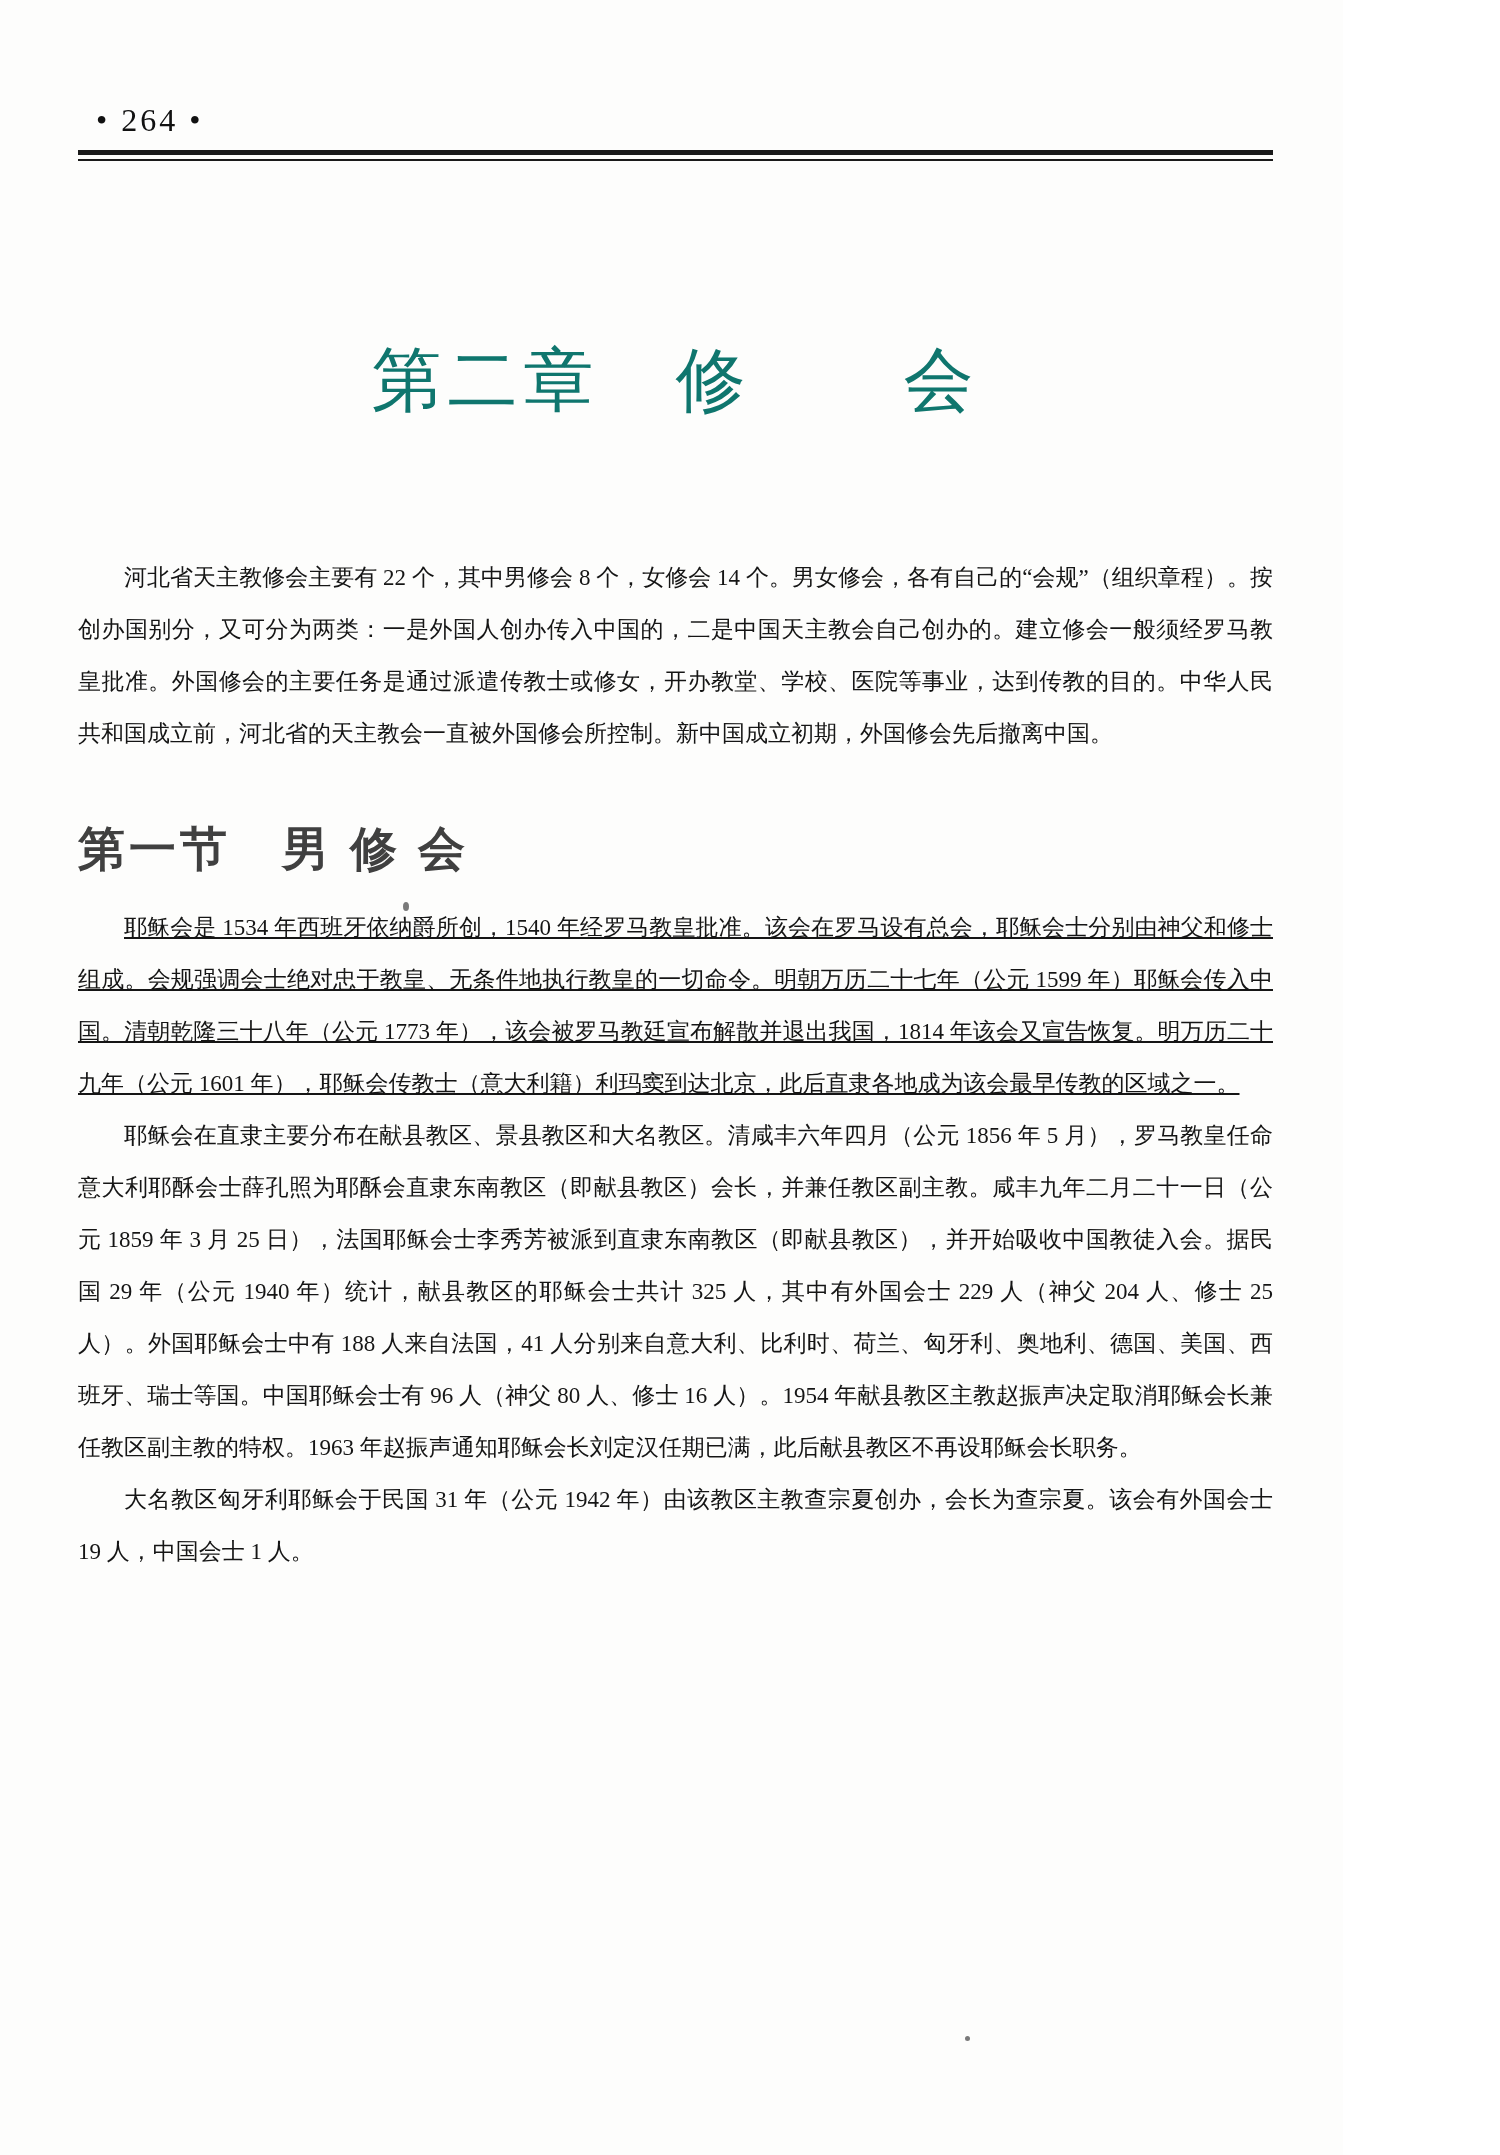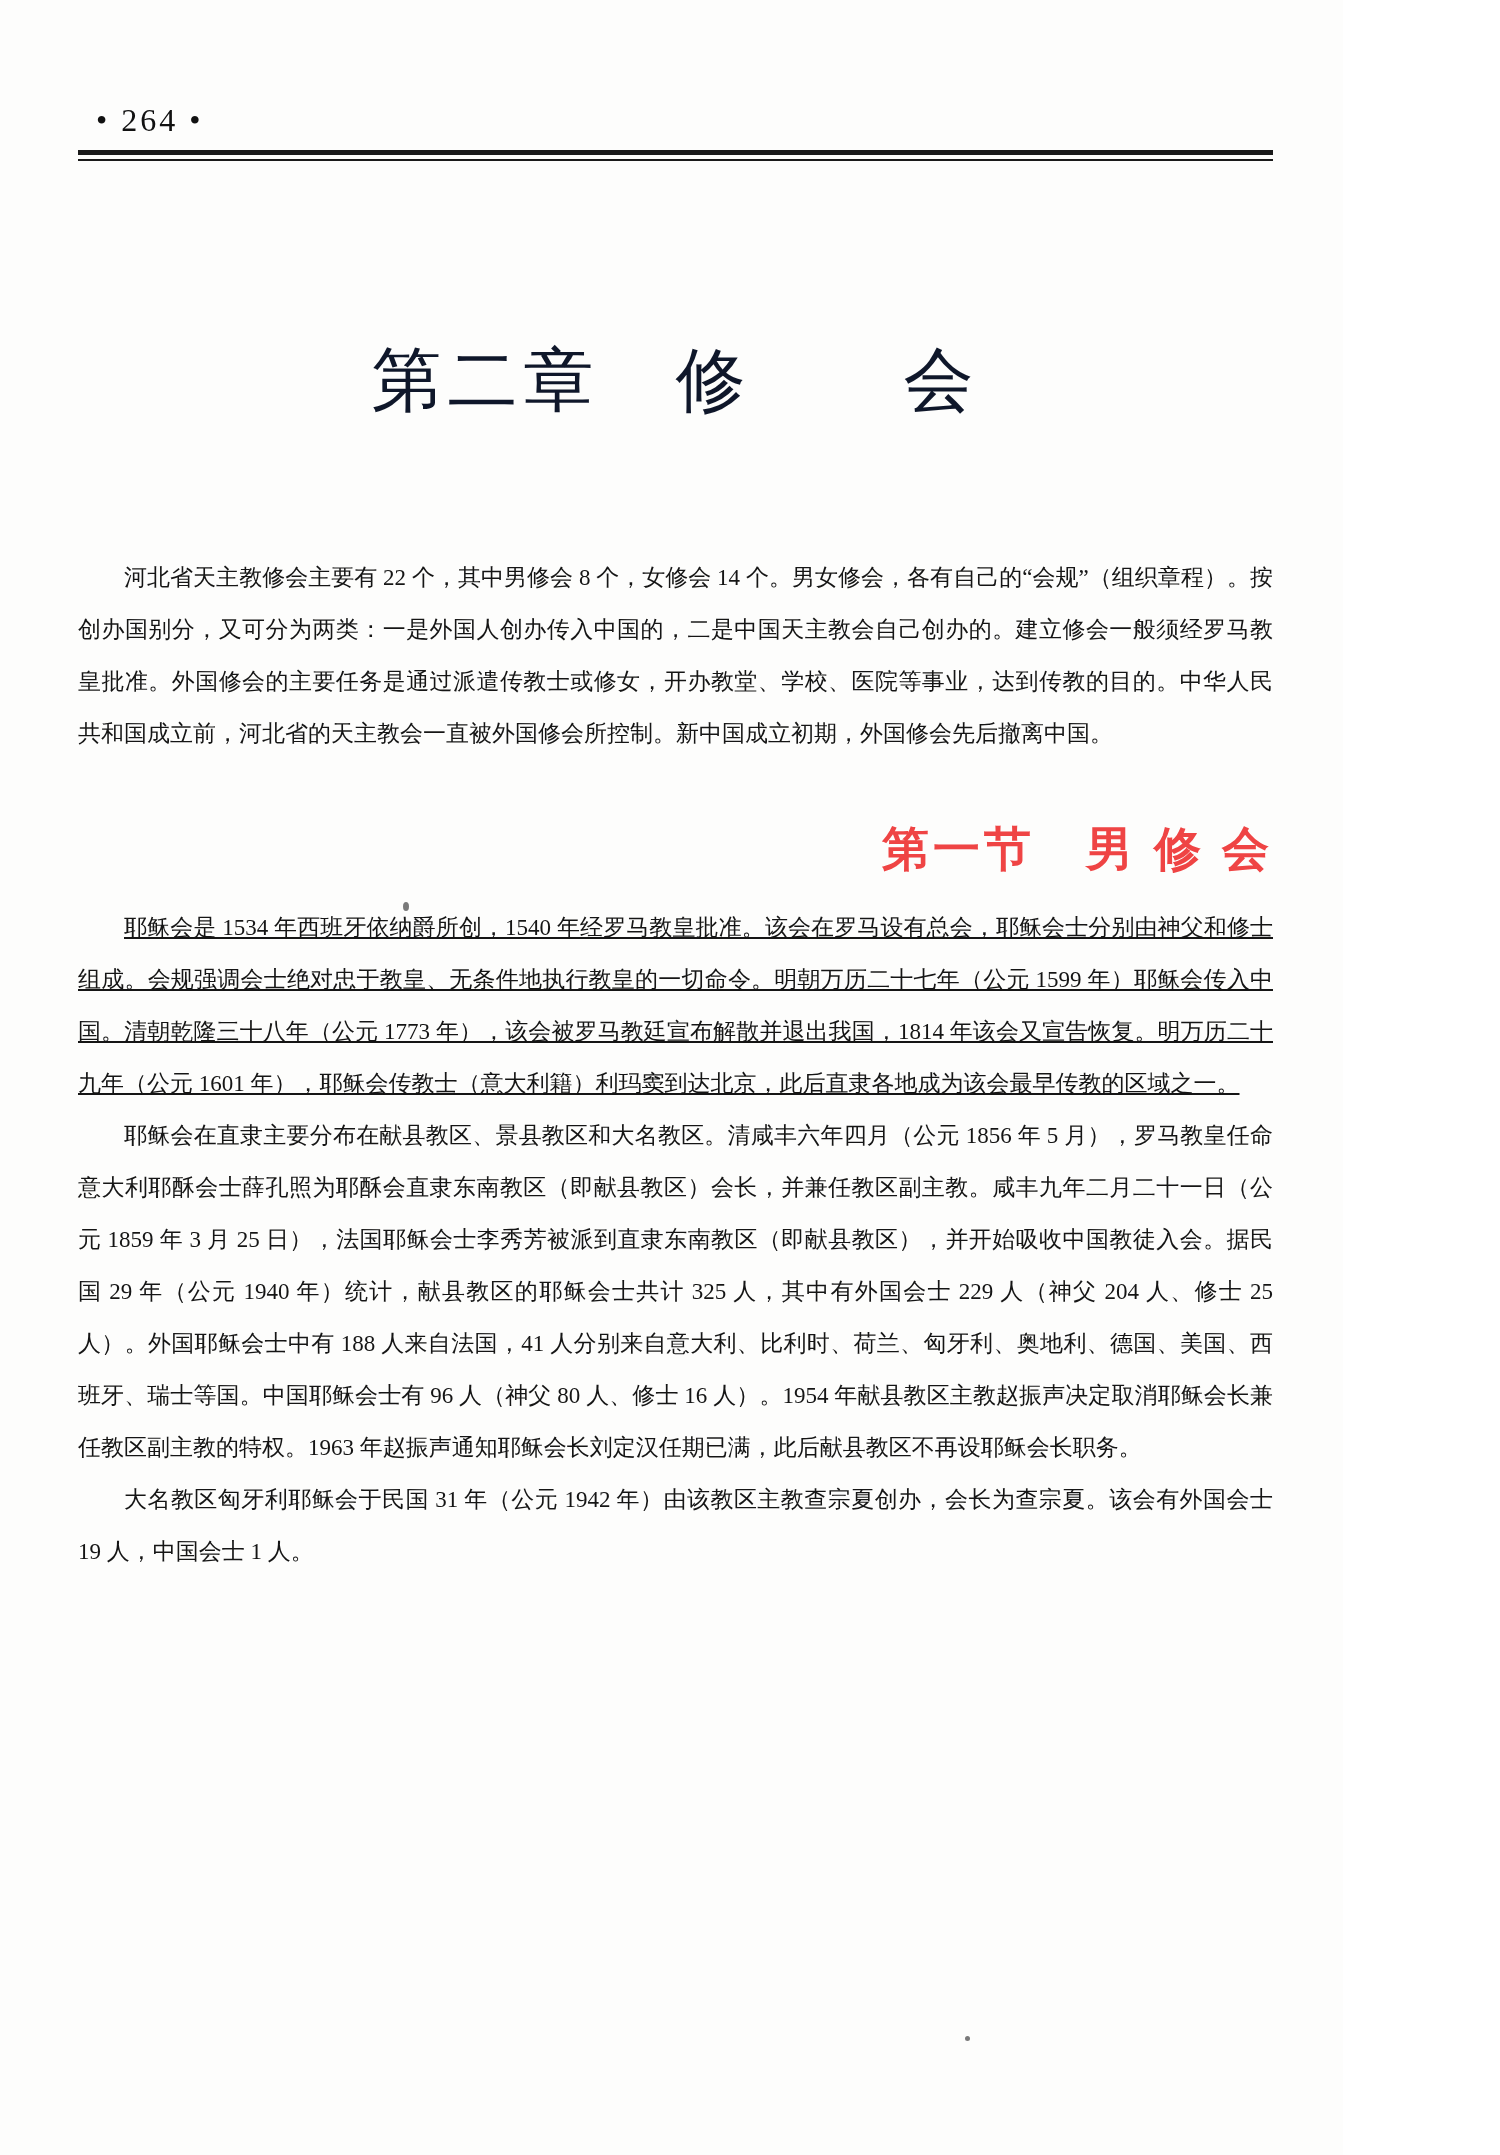--- a/index.html
+++ b/index.html
@@ -31,43 +31,43 @@
     border-top: 5px solid #1a1a1a;
     border-bottom: 2px solid #1a1a1a;
   }
   .chapter-title {
     margin: 175px 0 0 0;
     text-align: center;
     font-size: 70px;
     line-height: 90px;
     font-weight: 500;
     letter-spacing: 6px;
-    color: #0f172a;
+    color: #0f766e;
   }
   .body-para {
     margin: 0;
     font-size: 23px;
     line-height: 52px;
     text-align: justify;
     text-justify: inter-ideograph;
     text-indent: 2em;
     color: #151515;
   }
   .intro-para {
     margin-top: 126px;
   }
   .section-title {
     margin: 58px 0 12px 0;
-    text-align: right;
+    text-align: left;
     font-size: 47px;
     line-height: 62px;
     font-weight: 700;
     letter-spacing: 4px;
     font-family: "Liberation Sans", "DejaVu Sans", sans-serif;
-    color: #ef4444;
+    color: #404040;
   }
   .subsection-title {
     margin: 46px 0 0 0;
     font-size: 40px;
     line-height: 50px;
     font-weight: 700;
     text-indent: 103px;
     letter-spacing: 2px;
     color: #131313;
   }

